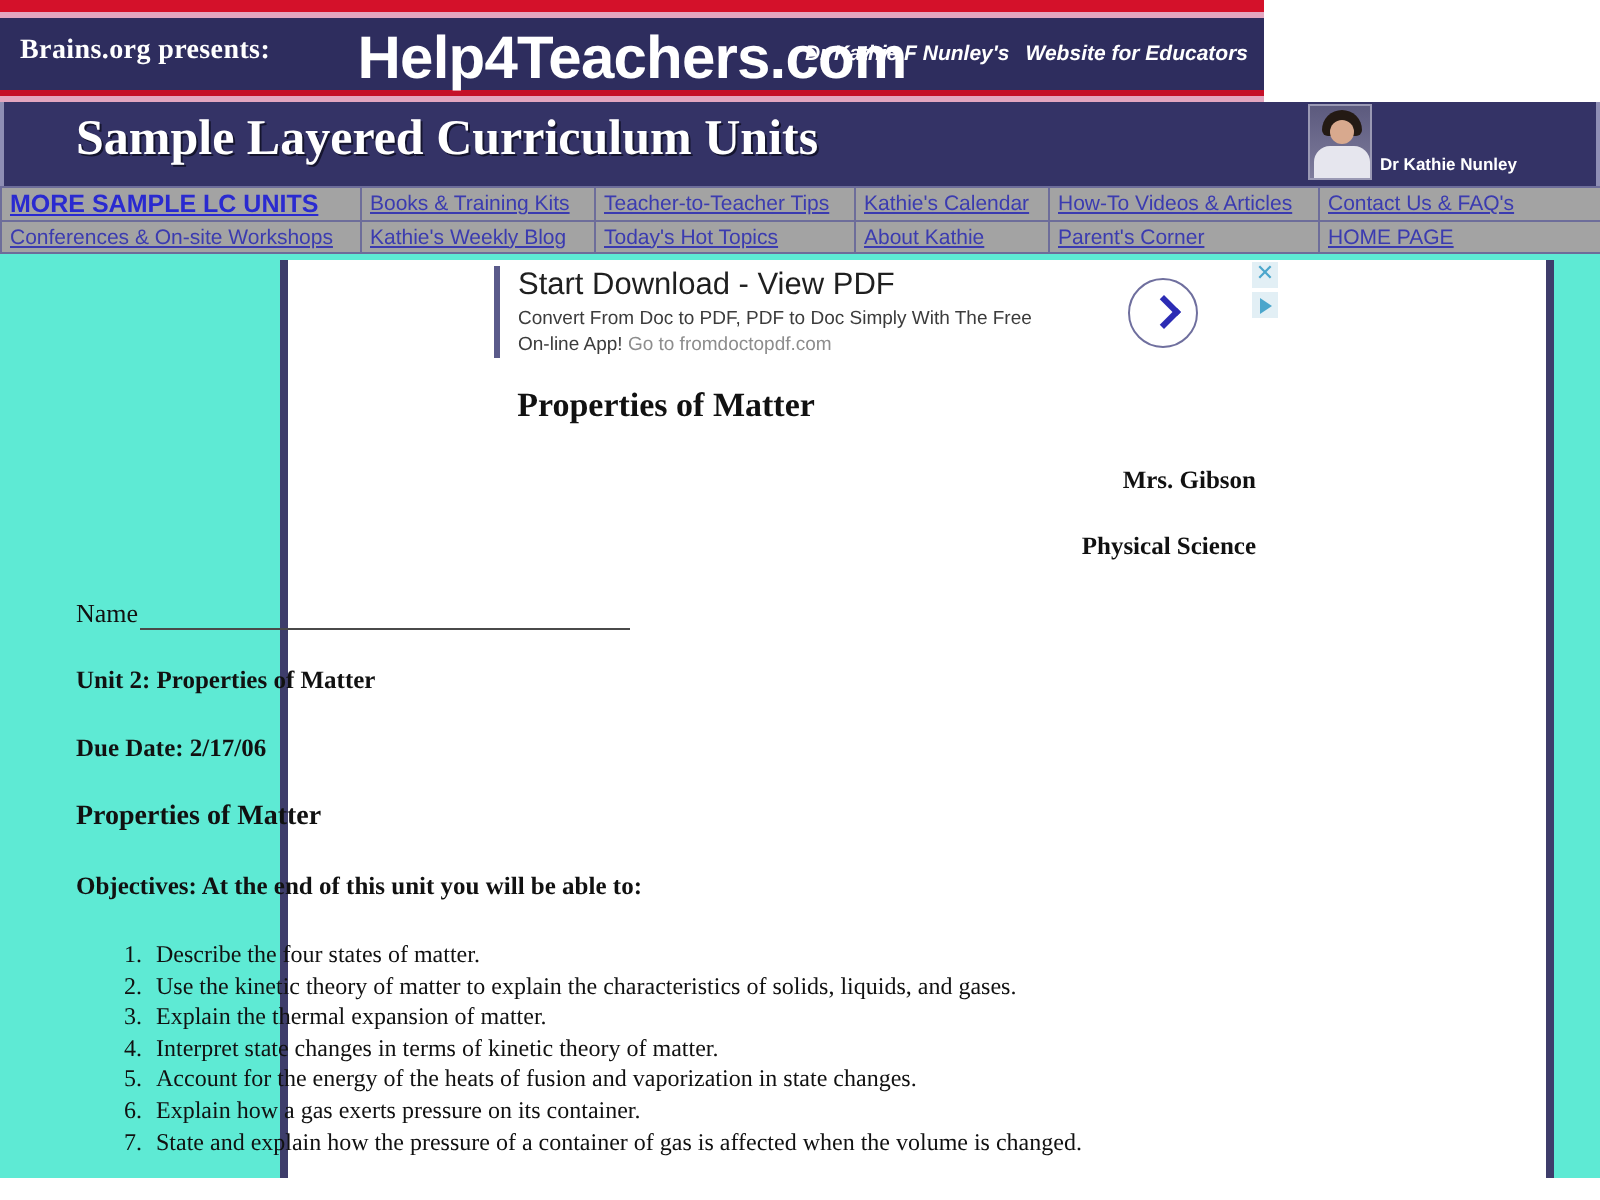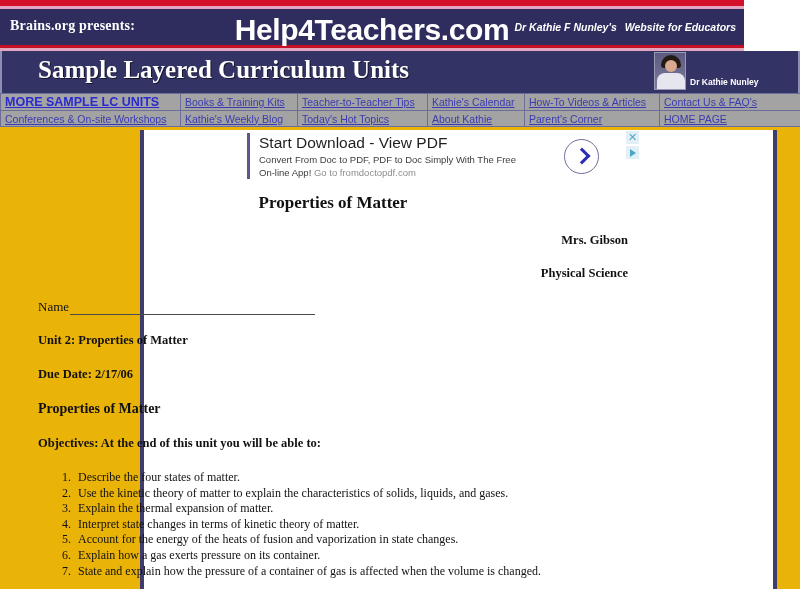--- a/index.html
+++ b/index.html
@@ -6,21 +6,21 @@
   * { box-sizing: border-box; }
   html, body {
     margin: 0; padding: 0;
     width: 800px; height: 600px;
     overflow: hidden;
     background: #ffffff;
     font-family: "Liberation Serif", serif;
   }
 
   
-  .masthead { width: 744px; }
+  .masthead { width: 632px; }
   .stripe-red      { height: 6px;  background: #d4112a; width: 100%; }
   .stripe-red-thin { height: 3px;  background: #c51028; width: 100%; }
   .stripe-pink     { height: 3px;  background: #e3a6c0; width: 100%; }
 
   .masthead-bar {
     position: relative;
     height: 36px;
     background: #2e2d5e;
     width: 100%;
   }
@@ -125,21 +125,21 @@
     color: #2a2ad0;
     font-weight: bold;
     font-size: 12.5px;
   }
 
   
   .content-area {
     position: relative;
     width: 800px;
     height: 462px;
-    background: #eab308;
+    background: #5eead4;
   }
   .page-frame {
     position: absolute;
     left: 140px; top: 3px;
     width: 637px; height: 459px;
     border-left: 4px solid #3e3d6b;
     border-right: 4px solid #3e3d6b;
     background: #ffffff;
   }
 

